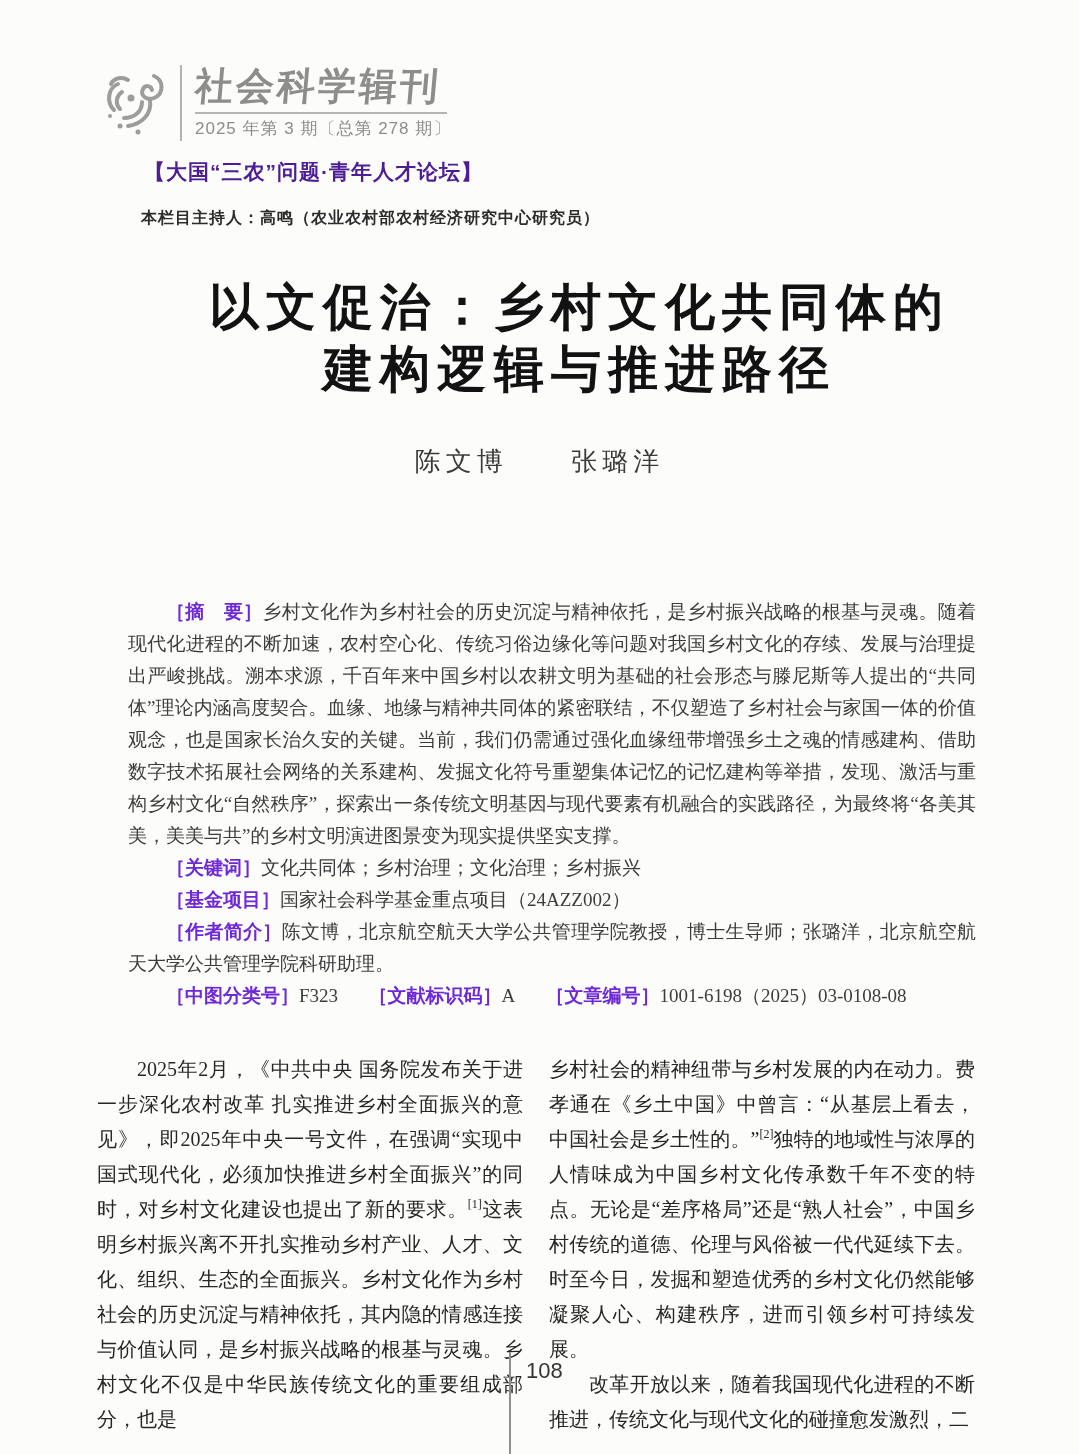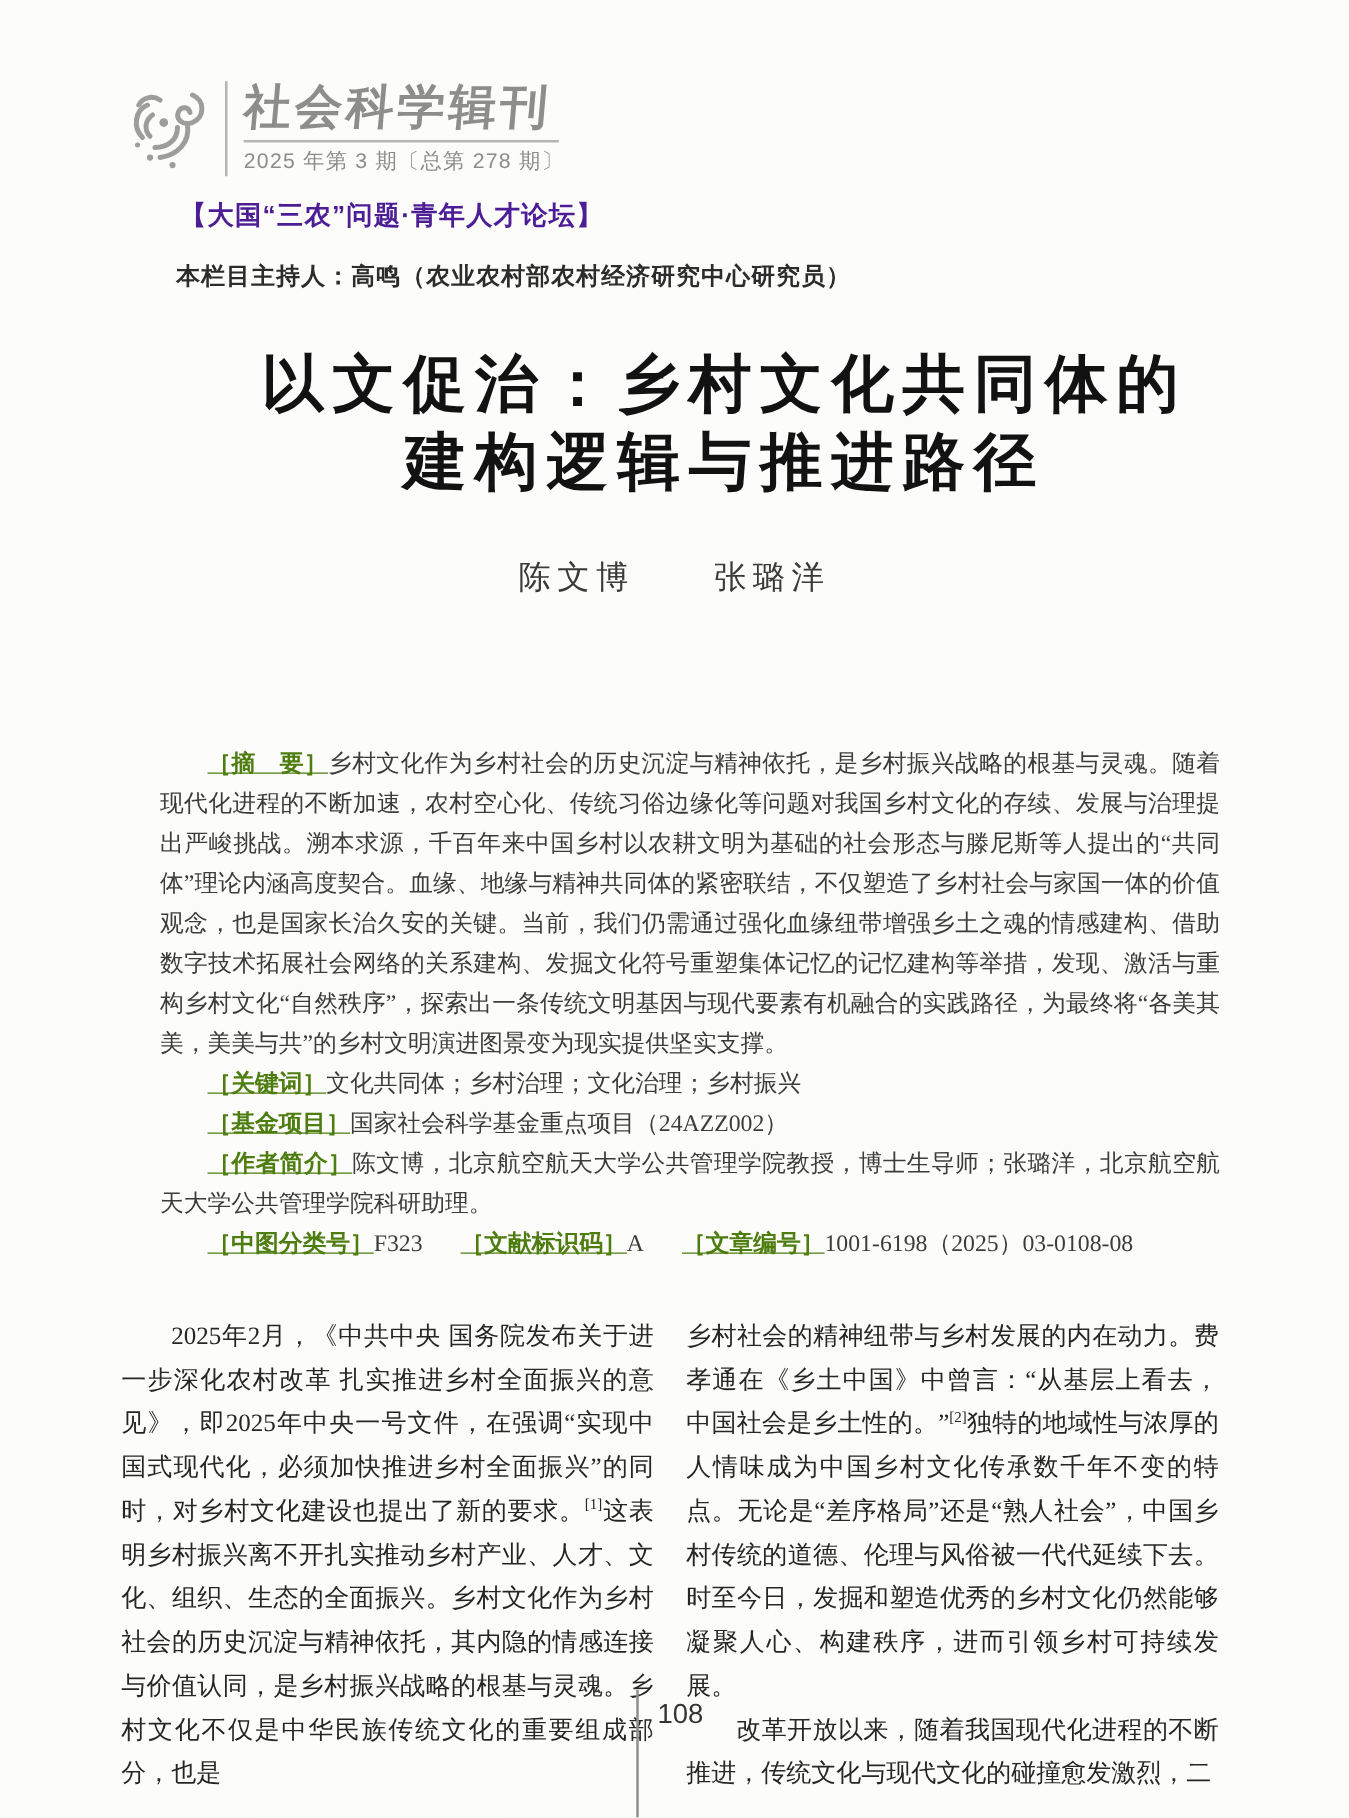--- a/index.html
+++ b/index.html
@@ -26,21 +26,21 @@
 
   
   .column-header{
     position:absolute;left:96px;top:158px;
     font-family:"Liberation Sans", sans-serif;
     font-size:21px;font-weight:bold;color:#4c1d95;letter-spacing:1px;margin-left:48px;
   }
   .host-line{
     position:absolute;left:141px;top:208px;
     font-family:Liberation Serif, serif;
-    font-size:19px;font-weight:600;color:#2c2c2c;letter-spacing:1px;
+    font-size:16px;font-weight:600;color:#2c2c2c;letter-spacing:1px;
   }
 
   
   .title{
     position:absolute;top:276px;left:0;width:100%;margin:0;
     text-align:center;font-weight:900;color:#121212;
     font-size:50px;line-height:62px;letter-spacing:7px;padding-left:40px;
   }
   .title .title-line{display:block;}
   .authors{
@@ -50,21 +50,21 @@
   .authors .author + .author{margin-left:52px;}
 
   
   .meta{
     position:absolute;left:128px;top:596px;width:848px;
     font-size:19px;line-height:32px;color:#3c3c3c;text-align:justify;
   }
   .meta-para{margin:0;text-indent:2em;}
   .meta-label{
     font-family:"Liberation Sans", sans-serif;
-    font-weight:bold;color:#4d7c0f;text-decoration:underline;
+    font-weight:bold;color:#6d28d9;
   }
   .clc-gap{margin-left:1.6em;}
 
   
   .col{
     position:absolute;top:1052px;width:426px;
     font-size:20px;line-height:35px;color:#262626;text-align:justify;
   }
   .col-left{left:97px;}
   .col-right{left:549px;}

